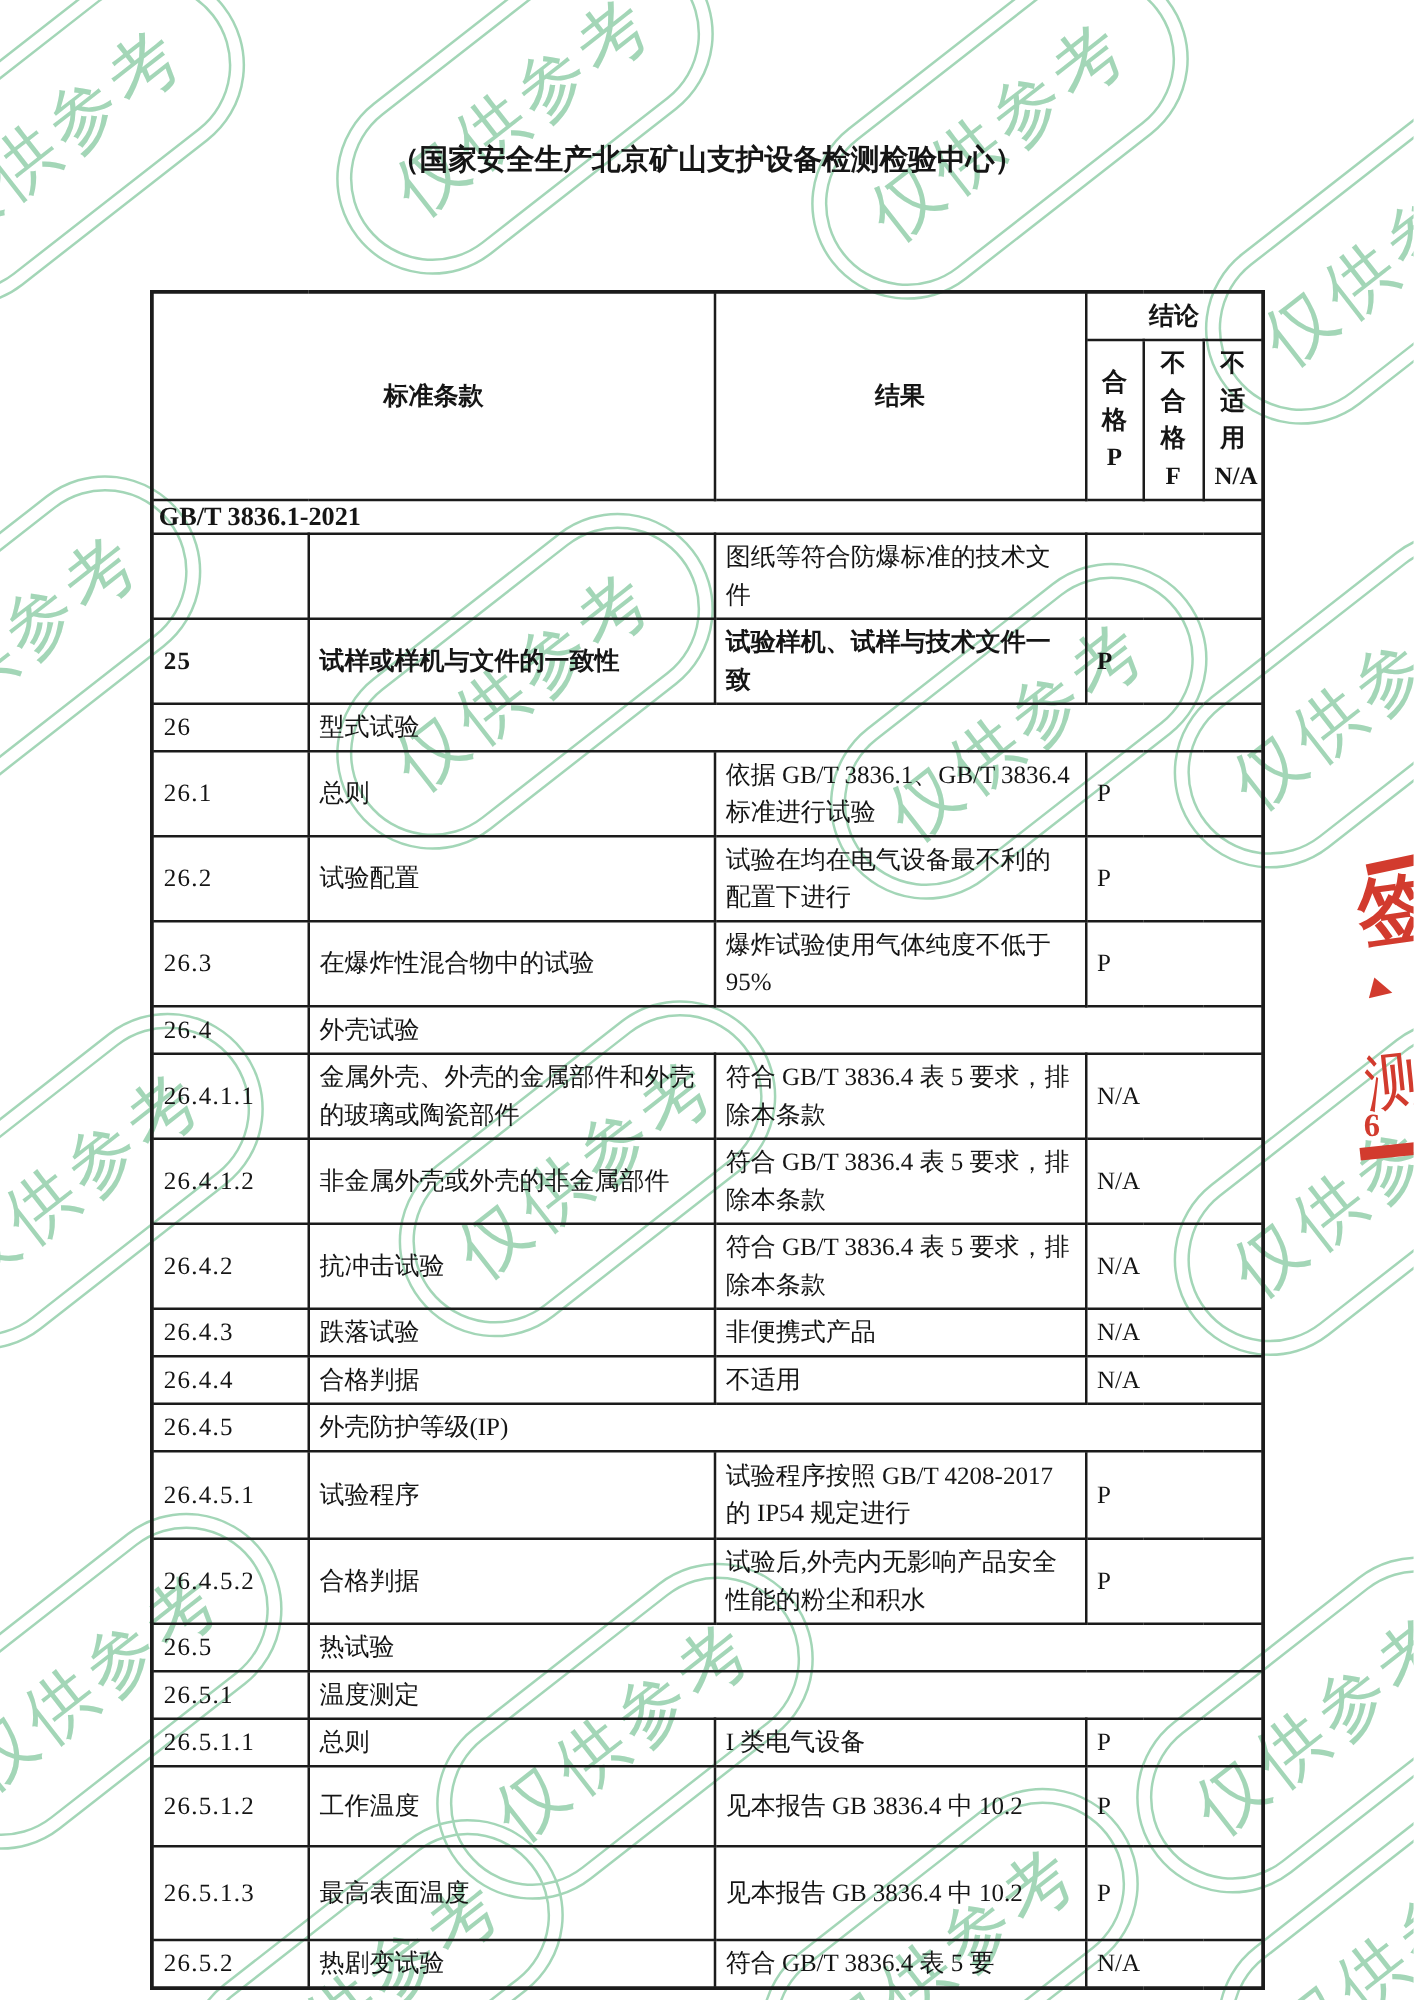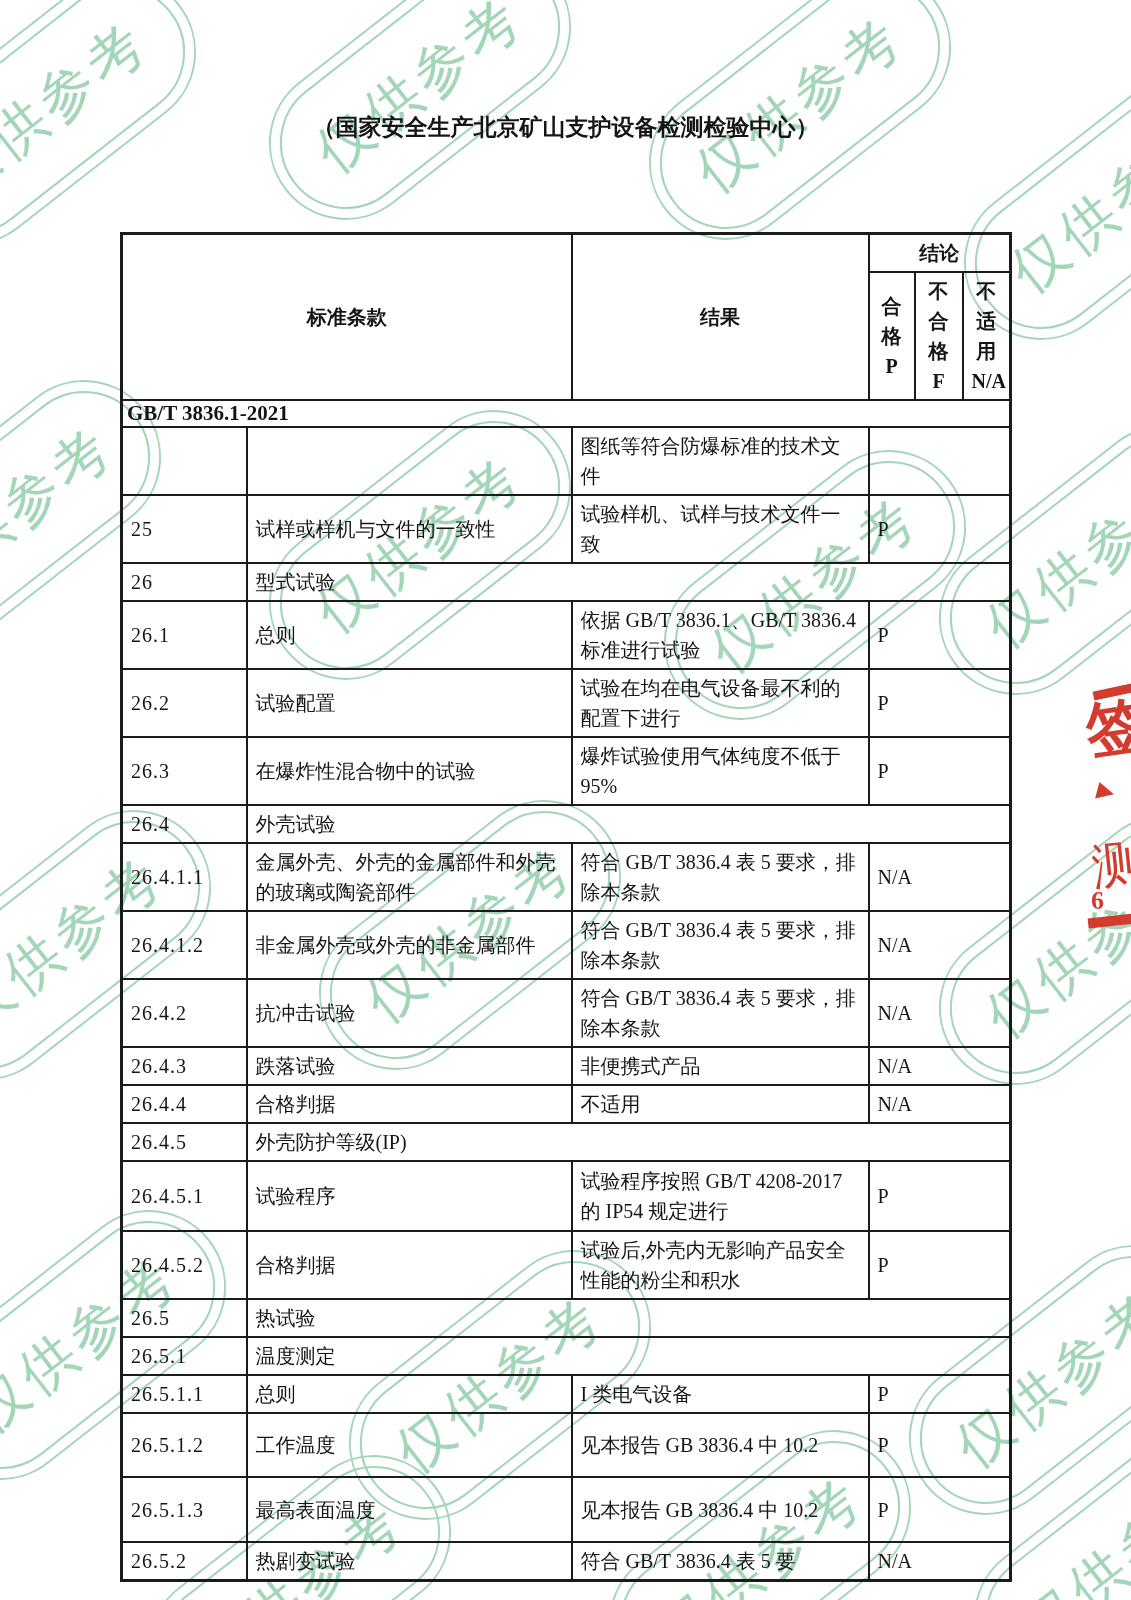--- a/index.html
+++ b/index.html
@@ -163,21 +163,21 @@
       <tbody id="table-body">
         <tr class="section-row">
           <td colspan="6">GB/T 3836.1-2021</td>
         </tr>
       <tr style="height: 62px;">
             <td class="c-clause"></td>
             <td class="c-item"></td>
             <td class="c-result">图纸等符合防爆标准的技术文件</td>
             <td class="c-concl" colspan="3"></td>
           </tr>
-          <tr style="height: 60px;">
+          <tr style="height: 60px; font-weight: bold;">
             <td class="c-clause">25</td>
             <td class="c-item">试样或样机与文件的一致性</td>
             <td class="c-result">试验样机、试样与技术文件一致</td>
             <td class="c-concl" colspan="3">P</td>
           </tr>
           <tr style="height: 27px;">
             <td class="c-clause">26</td>
             <td class="c-item" colspan="5">型式试验</td>
           </tr>
           <tr style="height: 60px;">
@@ -261,21 +261,21 @@
             <td class="c-item">总则</td>
             <td class="c-result">I 类电气设备</td>
             <td class="c-concl" colspan="3">P</td>
           </tr>
           <tr style="height: 64px;">
             <td class="c-clause">26.5.1.2</td>
             <td class="c-item">工作温度</td>
             <td class="c-result">见本报告 GB 3836.4 中 10.2</td>
             <td class="c-concl" colspan="3">P</td>
           </tr>
-          <tr style="height: 65px;">
+          <tr style="height: 75px;">
             <td class="c-clause">26.5.1.3</td>
             <td class="c-item">最高表面温度</td>
             <td class="c-result">见本报告 GB 3836.4 中 10.2</td>
             <td class="c-concl" colspan="3">P</td>
           </tr>
           <tr style="height: 35px;">
             <td class="c-clause">26.5.2</td>
             <td class="c-item">热剧变试验</td>
             <td class="c-result">符合 GB/T 3836.4 表 5 要</td>
             <td class="c-concl" colspan="3">N/A</td>

